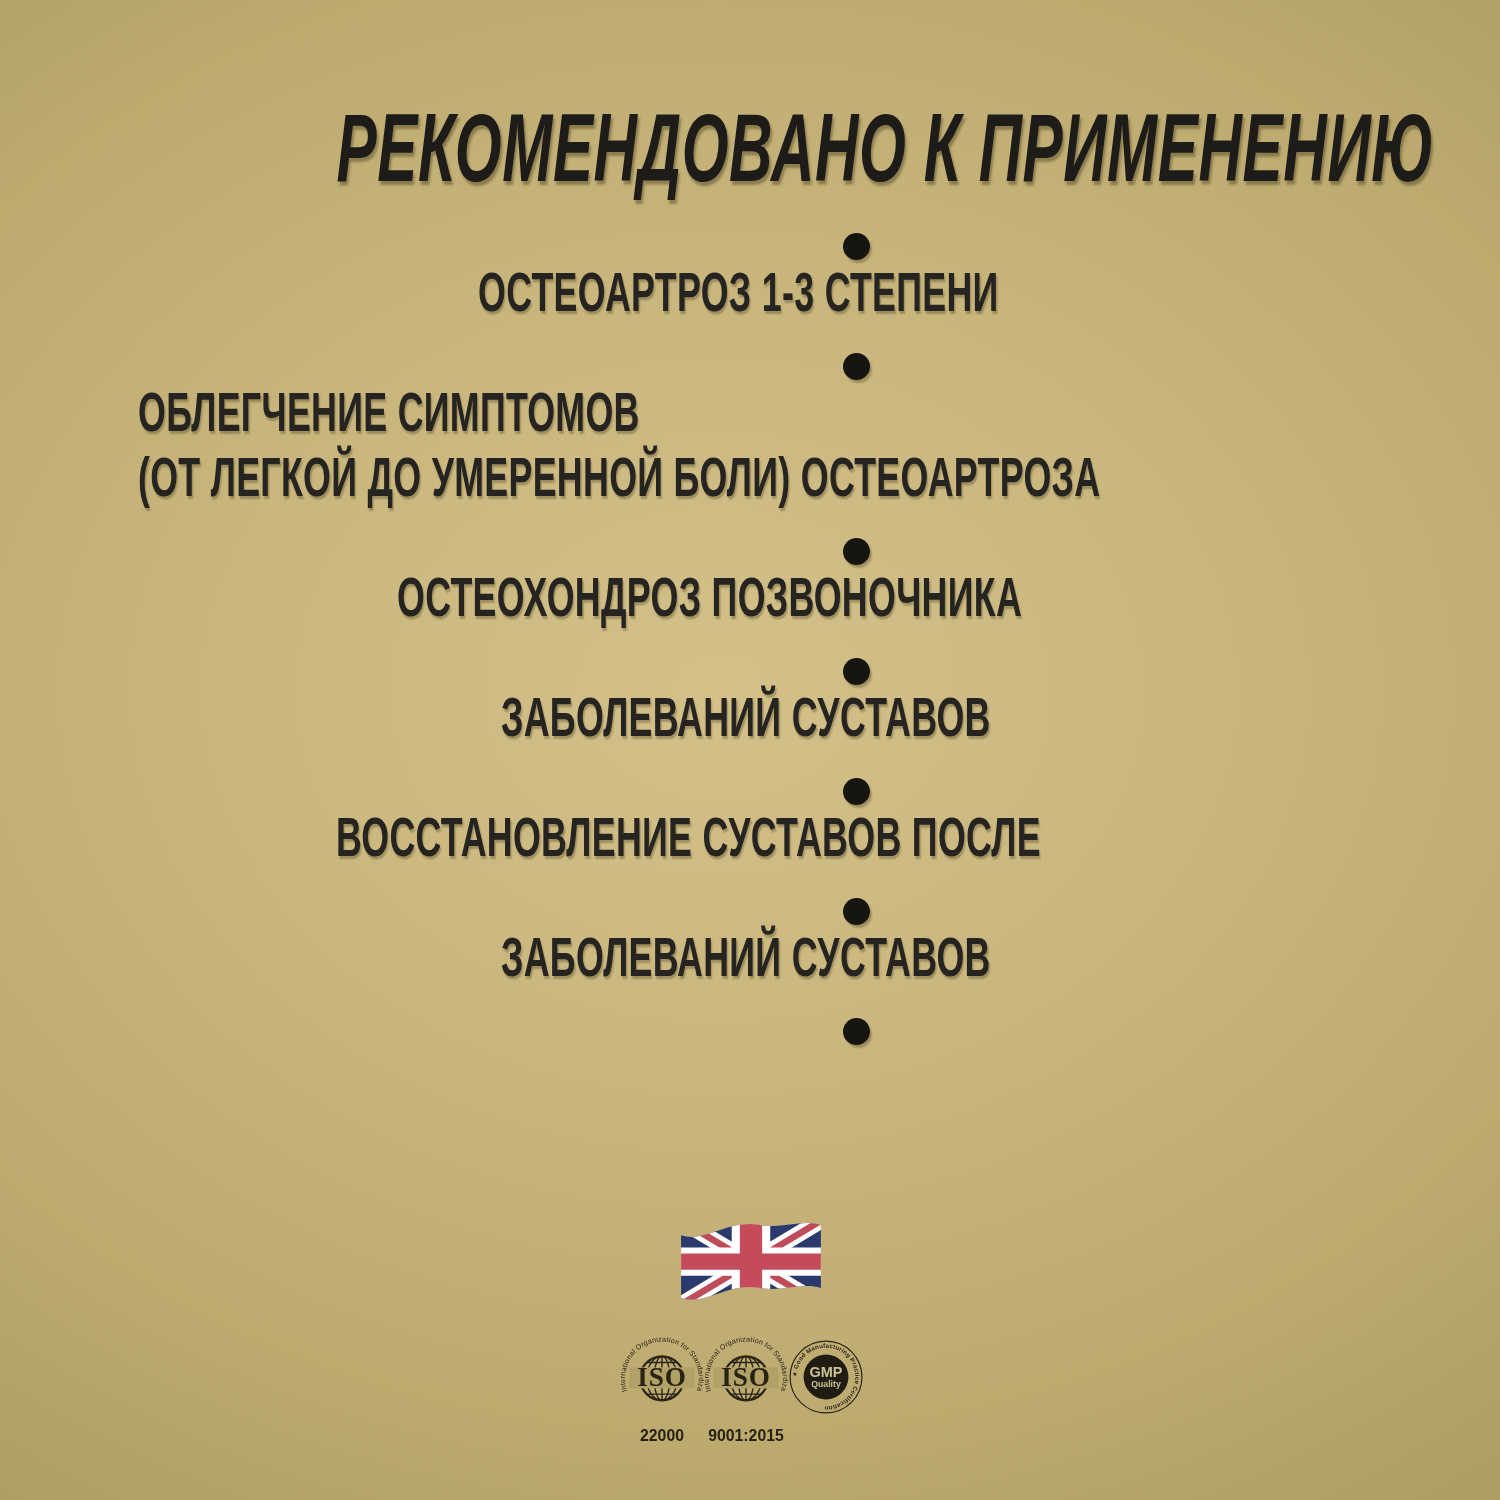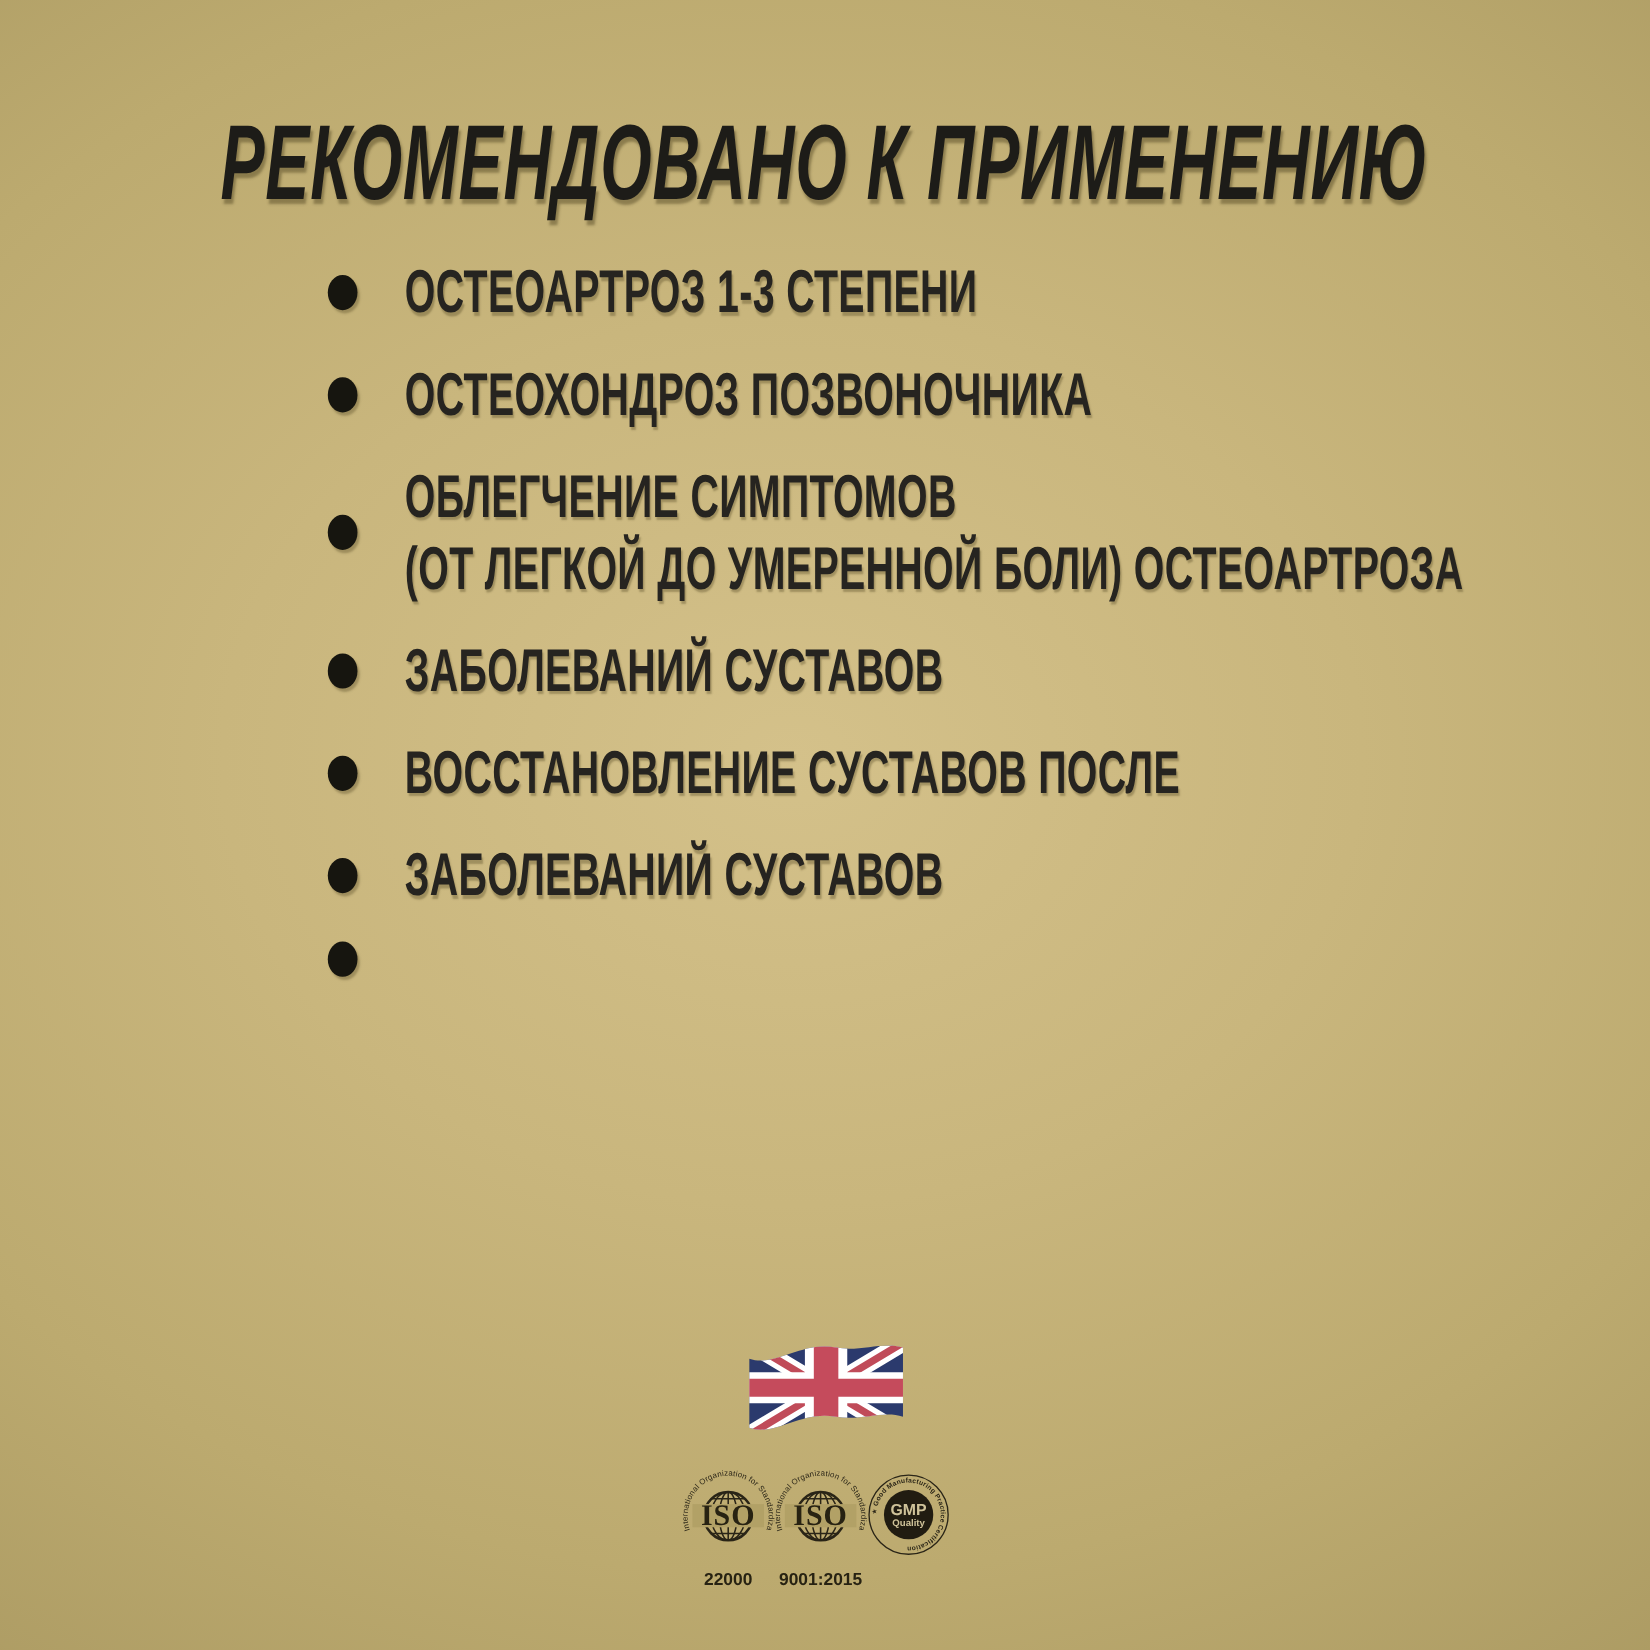--- a/index.html
+++ b/index.html
@@ -14,21 +14,21 @@
       #d4c18a 0%, #c9b67d 30%, #bcaa6f 55%, #ab9a62 78%, #998a55 95%, #8f7f4c 100%);
     font-family: "Liberation Sans", sans-serif;
   }
 
   
   .title-row {
     position: absolute;
     top: 98px; left: 0;
     width: 1500px;
     display: flex;
-    justify-content: center;
+    justify-content: flex-start;
   }
   .title-text {
     font-size: 97px;
     line-height: 100px;
     font-weight: bold;
     font-style: italic;
     letter-spacing: 1px;
     white-space: nowrap;
     color: #1d1c18;
     transform: scaleX(0.62);
@@ -40,20 +40,21 @@
   .list {
     position: absolute;
     left: 298px;
     top: 233px;
     width: 1160px;
   }
   .item {
     display: flex;
     align-items: center;
     margin-bottom: 28px;
+    flex-direction: column;
   }
   .bullet {
     flex: 0 0 27px;
     width: 27px;
     height: 32px;
     border-radius: 50%;
     background: #16150f;
     margin-right: 43px;
     box-shadow: 2px 3px 2px rgba(74, 62, 28, 0.35);
   }
@@ -103,29 +104,29 @@
     <div class="item">
       <div class="bullet"></div>
       <div class="lines">
         <div class="line"><span class="cond">ОСТЕОАРТРОЗ 1-3 СТЕПЕНИ</span></div>
       </div>
     </div>
 
     <div class="item">
       <div class="bullet"></div>
       <div class="lines">
-        <div class="line"><span class="cond">ОСТЕОХОНДРОЗ ПОЗВОНОЧНИКА</span></div>
-      </div>
-    </div>
-
-    <div class="item">
-      <div class="bullet"></div>
-      <div class="lines">
         <div class="line"><span class="cond">ОБЛЕГЧЕНИЕ СИМПТОМОВ</span></div>
         <div class="line"><span class="cond">(ОТ ЛЕГКОЙ ДО УМЕРЕННОЙ БОЛИ) ОСТЕОАРТРОЗА</span></div>
+      </div>
+    </div>
+
+    <div class="item">
+      <div class="bullet"></div>
+      <div class="lines">
+        <div class="line"><span class="cond">ОСТЕОХОНДРОЗ ПОЗВОНОЧНИКА</span></div>
       </div>
     </div>
 
     <div class="item">
       <div class="bullet"></div>
       <div class="lines">
         <div class="line"><span class="cond">ЗАБОЛЕВАНИЙ СУСТАВОВ</span></div>
       </div>
     </div>
 

